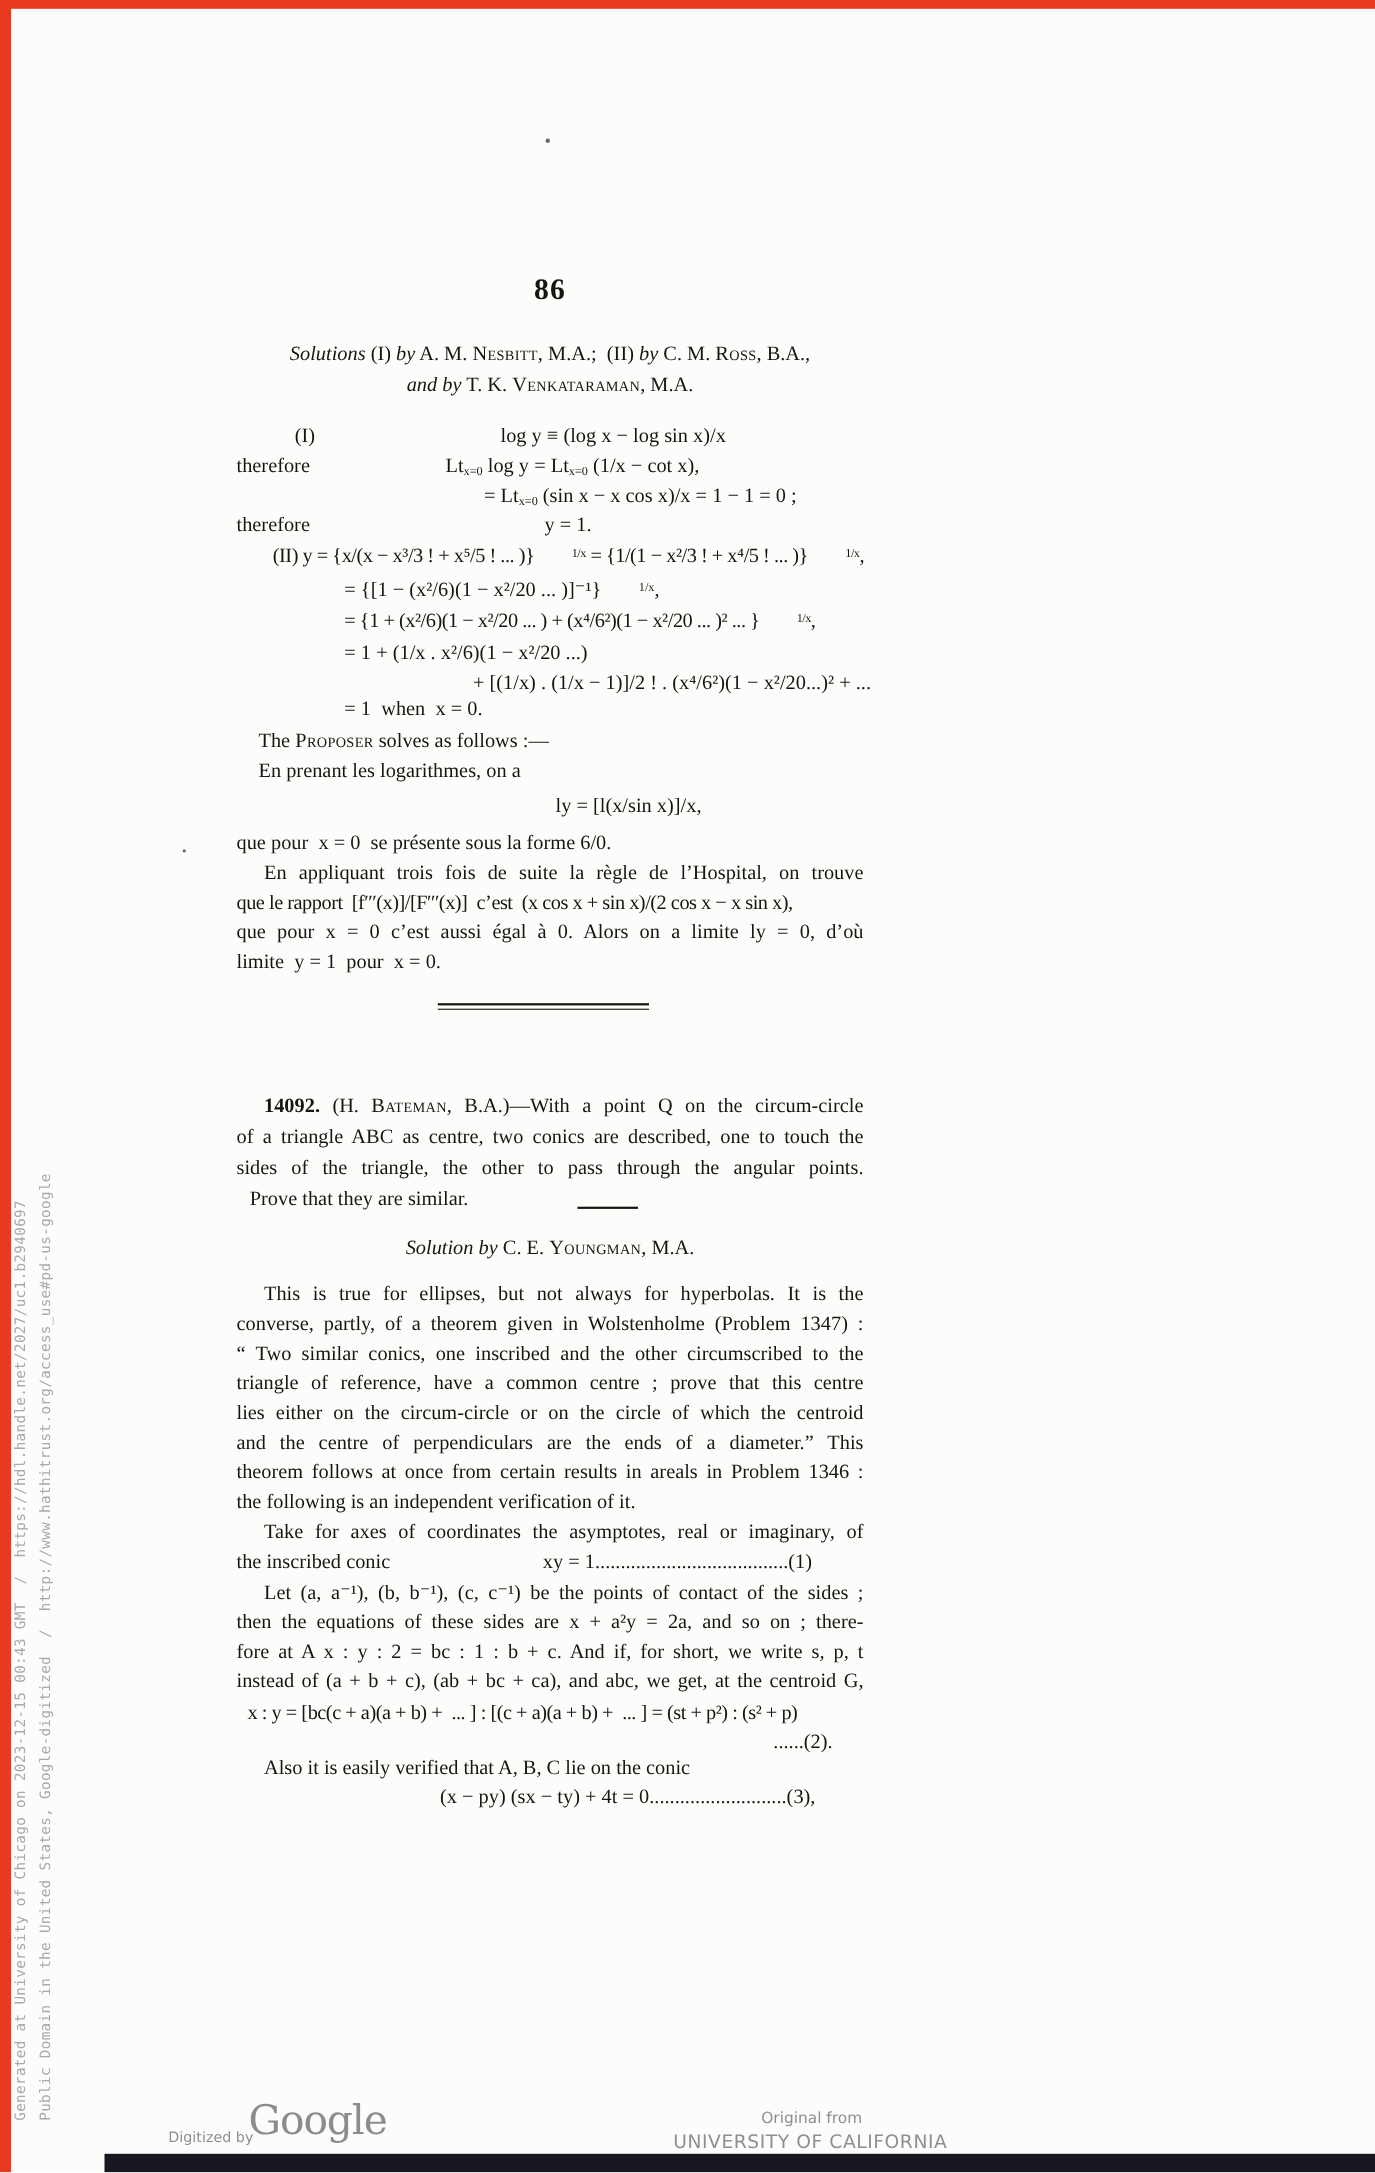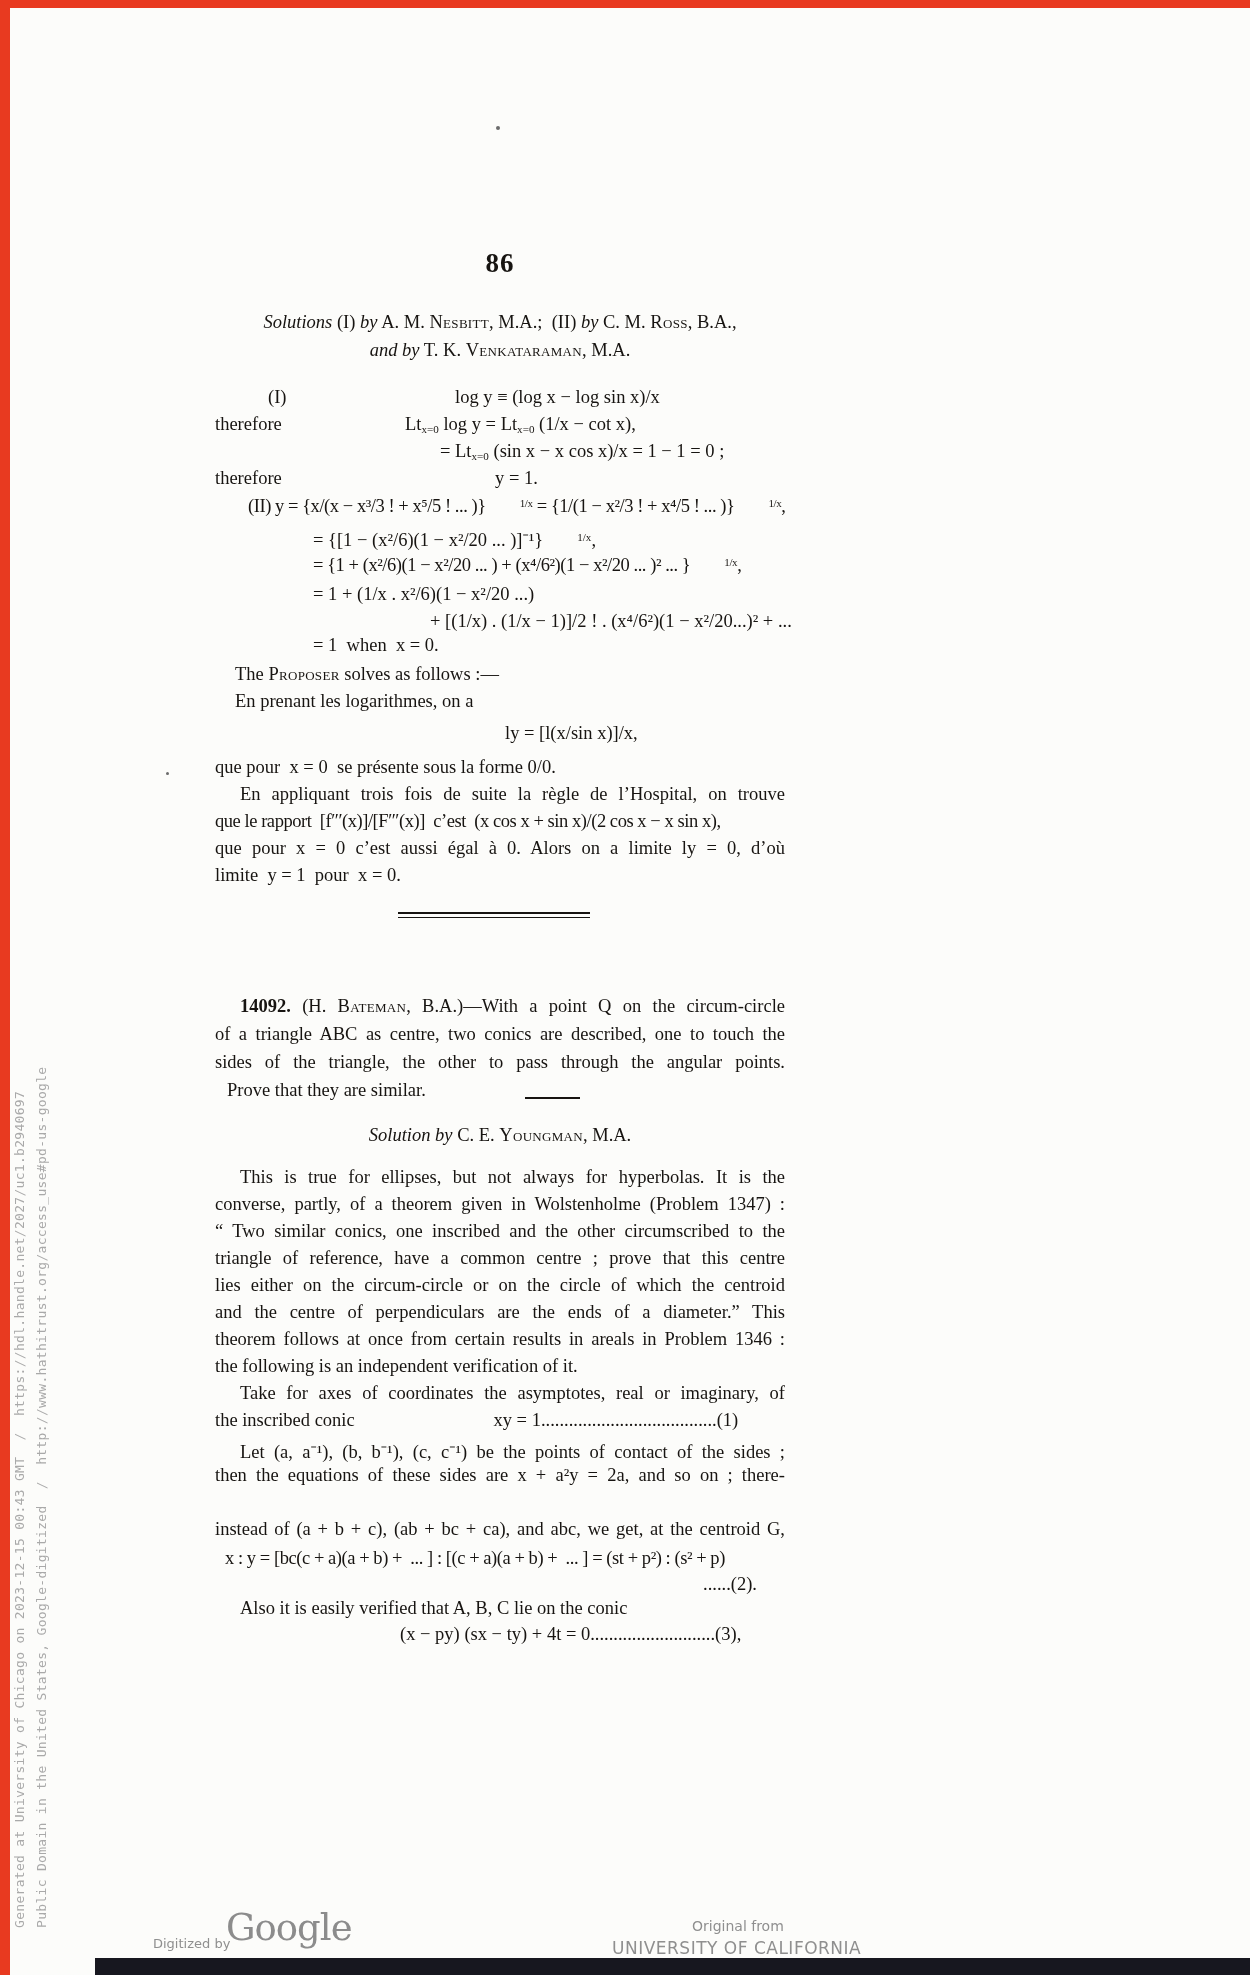--- a/index.html
+++ b/index.html
@@ -12,21 +12,21 @@
   .strip-top{position:absolute;left:0;top:0;width:1250px;height:8px;background:var(--red);}
   .strip-left{position:absolute;left:0;top:0;width:10px;height:1975px;background:var(--red);}
   .bottom-bar{position:absolute;left:95px;top:1958px;width:1155px;height:17px;background:var(--bar);}
 
   .margin-note{position:absolute;font-family:"DejaVu Sans Mono","Liberation Mono",monospace;
       font-size:13px;color:var(--gray-margin);white-space:pre;transform:rotate(-90deg);
       transform-origin:0 0;letter-spacing:.3px;}
   .m1{left:12px;top:1928px;}
   .m2{left:34px;top:1928px;}
 
-  .content{position:absolute;left:215px;top:0;width:570px;height:1468px;font-size:18.5px;font-family:Liberation Serif, serif;}
+  .content{position:absolute;left:215px;top:0;width:570px;height:1468px;font-size:18.5px;}
   .ln{position:absolute;white-space:pre;}
   .center{left:0;width:570px;text-align:center;}
   .j{left:0;width:570px;white-space:normal;text-align:justify;text-align-last:justify;}
   .ind{text-indent:25px;}
   .tight{letter-spacing:-0.45px;}
   .pageno{font-size:27px;font-weight:bold;letter-spacing:1px;}
   .sc{font-variant:small-caps;letter-spacing:.3px;}
   sup{font-size:60%;vertical-align:5px;line-height:0;margin-left:34px;}
   sub{font-size:60%;vertical-align:-3px;line-height:0;}
 
@@ -73,21 +73,21 @@
     <div class="ln tight" style="top:496px;left:33px">(II) y = {x/(x − x³/3 ! + x⁵/5 ! ... )}<sup>1/x</sup> = {1/(1 − x²/3 ! + x⁴/5 ! ... )}<sup>1/x</sup>,</div>
     <div class="ln" style="top:526px;left:98px">= {[1 − (x²/6)(1 − x²/20 ... )]⁻¹}<sup>1/x</sup>,</div>
     <div class="ln tight" style="top:555px;left:98px">= {1 + (x²/6)(1 − x²/20 ... ) + (x⁴/6²)(1 − x²/20 ... )² ... }<sup>1/x</sup>,</div>
     <div class="ln" style="top:584px;left:98px">= 1 + (1/x . x²/6)(1 − x²/20 ...)</div>
     <div class="ln" style="top:611px;left:215px">+ [(1/x) . (1/x − 1)]/2 ! . (x⁴/6²)(1 − x²/20...)² + ...</div>
     <div class="ln" style="top:635px;left:98px">= 1  when  x = 0.</div>
 
     <div class="ln" style="top:664px;left:20px">The <span class="sc">Proposer</span> solves as follows :—</div>
     <div class="ln" style="top:691px;left:20px">En prenant les logarithmes, on a</div>
     <div class="ln" style="top:723px;left:290px">ly = [l(x/sin x)]/x,</div>
-    <div class="ln" style="top:757px;left:0px">que pour  x = 0  se présente sous la forme 0/0.</div>
+    <div class="ln" style="top:757px;left:0px">que pour  x = 0  se présente sous la forme 6/0.</div>
     <div class="ln j ind" style="top:784px">En appliquant trois fois de suite la règle de l’Hospital, on trouve</div>
     <div class="ln tight" style="top:811px;left:0px">que le rapport  [f′′′(x)]/[F′′′(x)]  c’est  (x cos x + sin x)/(2 cos x − x sin x),</div>
     <div class="ln j" style="top:838px">que pour x = 0 c’est aussi égal à 0.  Alors on a limite ly = 0, d’où</div>
     <div class="ln" style="top:865px;left:0px">limite  y = 1  pour  x = 0.</div>
   </div>
 
   <div class="divider" style="left:398px"></div>
 
   <div class="content">
     <div class="ln j ind" style="top:996px"><b>14092.</b>  (H. <span class="sc">Bateman</span>, B.A.)—With a point Q on the circum-circle</div>
@@ -105,20 +105,21 @@
     <div class="ln j" style="top:1275px">lies either on the circum-circle or on the circle of which the centroid</div>
     <div class="ln j" style="top:1302px">and the centre of perpendiculars are the ends of a diameter.”   This</div>
     <div class="ln j" style="top:1329px">theorem follows at once from certain results in areals in Problem 1346 :</div>
     <div class="ln" style="top:1356px;left:0px">the following is an independent verification of it.</div>
 
     <div class="ln j ind" style="top:1383px">Take for axes of coordinates the asymptotes, real or imaginary, of</div>
     <div class="ln" style="top:1410px;left:0px">the inscribed conic                              xy = 1......................................(1)</div>
 
     <div class="ln j ind" style="top:1438px">Let (a, a⁻¹), (b, b⁻¹), (c, c⁻¹) be the points of contact of the sides ;</div>
     <div class="ln j" style="top:1465px">then the equations of these sides are x + a²y = 2a, and so on ; there-</div>
+    <div class="ln j" style="top:1492px">fore at A  x : y : 2 = bc : 1 : b + c.  And if, for short, we write s, p, t</div>
     <div class="ln j" style="top:1519px">instead of (a + b + c), (ab + bc + ca), and abc, we get, at the centroid G,</div>
     <div class="ln tight" style="top:1548px;left:10px">x : y = [bc(c + a)(a + b) +  ... ] : [(c + a)(a + b) +  ... ] = (st + p²) : (s² + p)</div>
     <div class="ln" style="top:1574px;left:488px">......(2).</div>
 
     <div class="ln" style="top:1598px;left:25px">Also it is easily verified that A, B, C lie on the conic</div>
     <div class="ln" style="top:1624px;left:185px">(x − py) (sx − ty) + 4t = 0...........................(3),</div>
   </div>
 
   <div class="foot-small digitized">Digitized by</div>
   <div class="google">Google</div>

